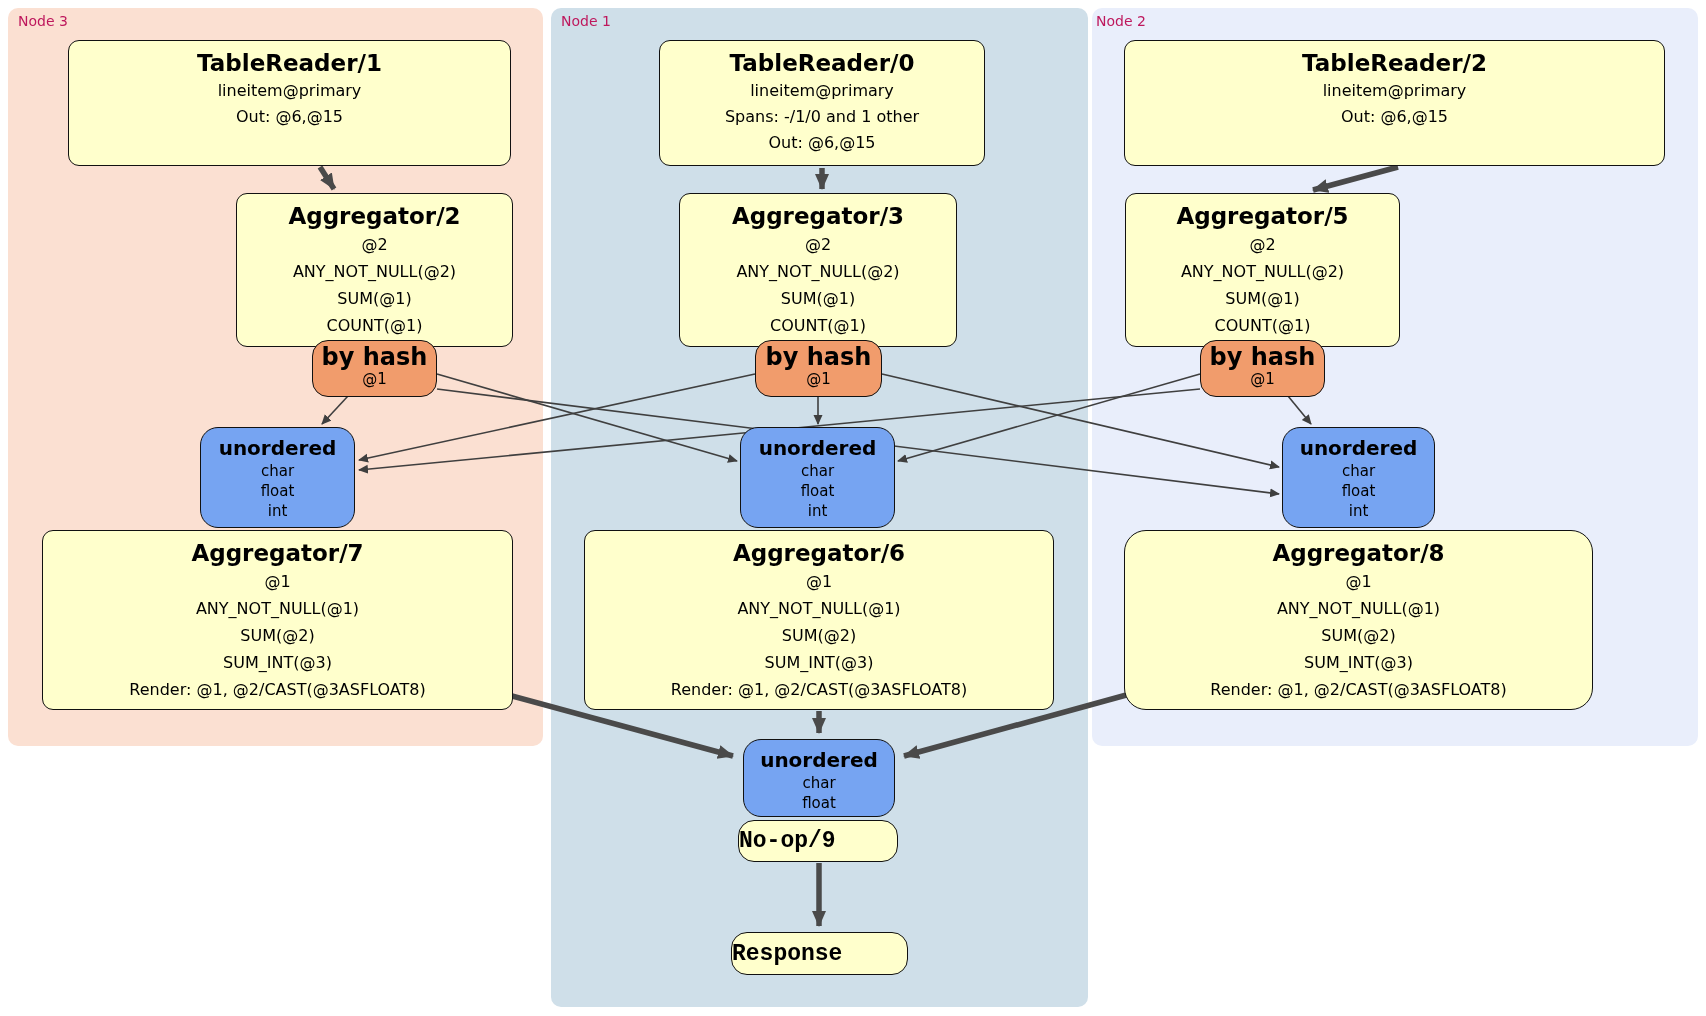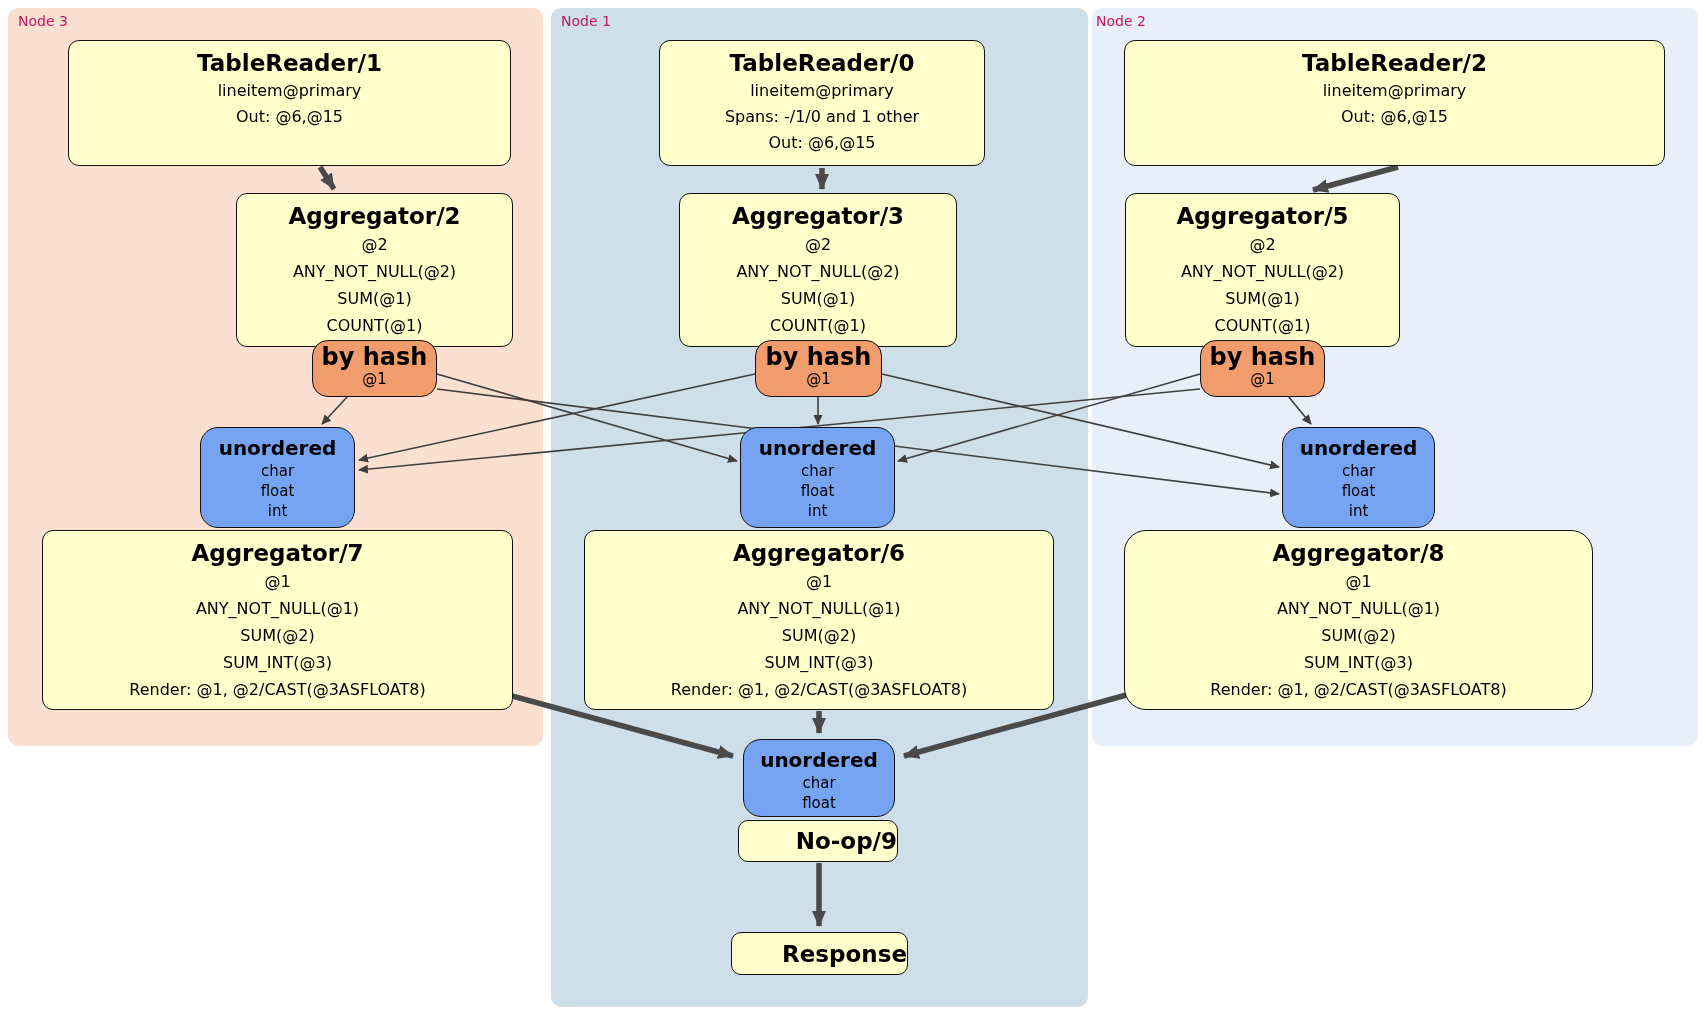--- a/index.html
+++ b/index.html
@@ -39,22 +39,22 @@
   .sync{
     position:absolute;box-sizing:border-box;z-index:4;
     background:#76a4f2;border:1.6px solid #111;border-radius:18px;
     display:flex;flex-direction:column;align-items:center;text-align:center;padding-top:7px;
   }
   .sync .title{font-weight:bold;font-size:20px;line-height:26px;}
   .sync .line{font-size:15px;line-height:20px;}
 
   .smallbox{
     position:absolute;box-sizing:border-box;z-index:3;
-    background:#ffffcc;border:1.6px solid #111;border-radius:10px;
-    display:flex;align-items:center;justify-content:flex-end;
+    background:#ffffcc;border:1.6px solid #111;border-radius:16px;
+    display:flex;align-items:center;justify-content:flex-start;font-family:Liberation Mono, monospace;
   }
   .smallbox .title{font-weight:bold;font-size:23px;}
 
   
   #tr1{left:68px;top:40px;width:443px;height:126px;}
   #tr0{left:659px;top:40px;width:326px;height:126px;}
   #tr2{left:1124px;top:40px;width:541px;height:126px;}
   #agg4{left:236px;top:193px;width:277px;height:154px;}
   #agg3{left:679px;top:193px;width:278px;height:154px;}
   #agg5{left:1125px;top:193px;width:275px;height:154px;}

